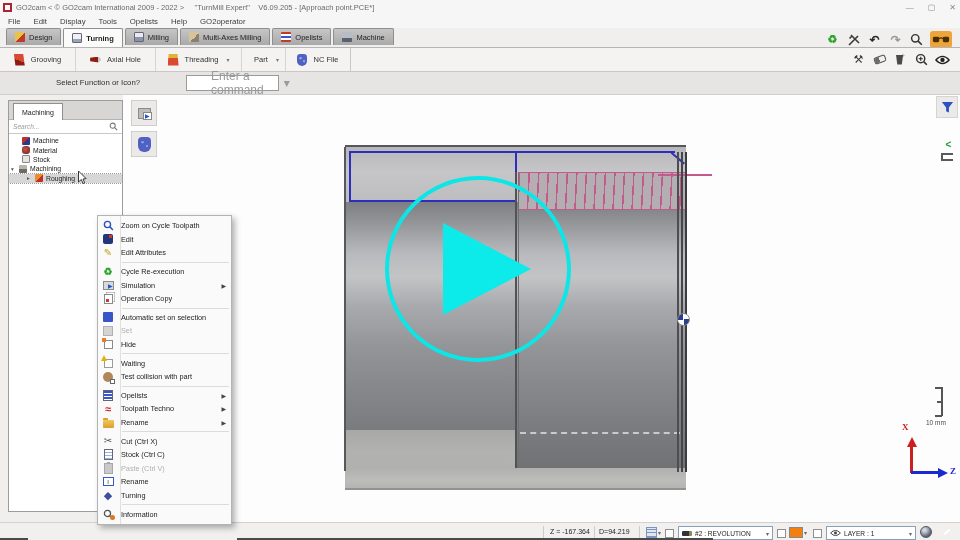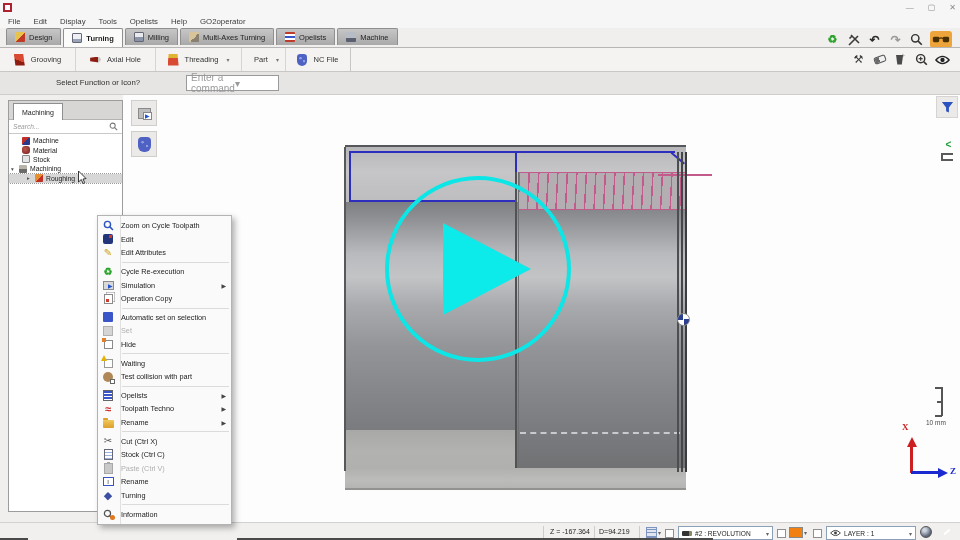--- a/index.html
+++ b/index.html
@@ -39,21 +39,21 @@
   .g-recycle::before { content:"♻"; color:#27a327; font-weight:bold; }
   .g-undo::before { content:"↶"; color:#2b2b2b; font-weight:bold; font-size:12px; }
   .g-redo::before { content:"↷"; color:#9a9a9a; font-weight:bold; font-size:12px; }
   .g-tools::before { content:"⚒"; color:#3a3a3a; }
   .glasses-btn { width:22px; height:17px; background:#eda43a; border-radius:3px; display:flex; align-items:center; justify-content:center; }
 
   
   .commandbar { left:0; top:72px; width:960px; height:23px; background:#e7e5e4; border-bottom:1px solid #cfcecd; }
   .cmd-label { position:absolute; left:40px; top:6px; font-size:7.8px; color:#2e2e2e;padding-left:16px; }
   .cmd-combo { position:absolute; left:186px; top:3px; width:93px; height:16px; background:#fff; border:1px solid #9a9a9a; display:flex; align-items:center; padding:0 4px; }
-  .cmd-combo span { font-size:10px; color:#9a9a9a; flex:1; }
+  .cmd-combo span { font-size:12px; color:#9a9a9a; flex:1;margin-left:20px; }
   .chev { font-size:6px; color:#666; }
 
   
   .viewport { left:123px; top:95px; width:837px; height:427px; background:#fdfdfd; }
 
   
   .mini-btn { width:26px; height:26px; background:#eceae8; border:1px solid #d0cecb; display:flex; align-items:center; justify-content:center; }
   .sim-ic { width:13px; height:11px; background:#bdbdbd; border:1px solid #8a8a8a; position:relative; }
   .sim-ic::after { content:"▶"; position:absolute; right:-2px; bottom:-2px; font-size:6px; color:#2255cc; background:#fff; border:1px solid #888; line-height:6px; padding:0 1px; }
   .shield-ic { width:13px; height:15px; border-radius:4px 4px 6px 6px; background:radial-gradient(circle at 35% 35%, #8fa0e0 1px, transparent 1.5px), radial-gradient(circle at 70% 60%, #8fa0e0 1px, transparent 1.5px), #4f62c4; }
@@ -139,20 +139,21 @@
 
   svg { display:block; }
 </style>
 </head>
 <body>
 
 <div class="screen">
 
   <div class="abs titlebar">
     <span class="appicon"></span>
+    <span class="title-text">GO2cam &lt; © GO2cam International 2009 - 2022 &gt;     "TurnMill Expert"    V6.09.205 - [Approach point.PCE*]</span>
     <span class="wctrl">
       <span>—</span>
       <span>▢</span>
       <span>✕</span>
     </span>
   </div>
 
   <div class="abs menubar">
     <span>File</span>
     <span>Edit</span>
@@ -172,21 +173,21 @@
       <div class="tab active">
         <span class="tabico" style="background:linear-gradient(180deg,#eef0f4 60%,#9aa4b8 60%); border:1px solid #667;"></span>
         <span>Turning</span>
       </div>
       <div class="tab">
         <span class="tabico" style="background:linear-gradient(180deg,#e8eaee 50%,#8a94a8 50%); border:1px solid #667;"></span>
         <span>Milling</span>
       </div>
       <div class="tab">
         <span class="tabico" style="background:linear-gradient(135deg,#d8c49a 55%,#8a8070 55%);"></span>
-        <span>Multi-Axes Turning</span>
+        <span>Multi-Axes Milling</span>
       </div>
       <div class="tab">
         <span class="tabico" style="background:repeating-linear-gradient(180deg,#c03a2a 0 2px,#fff 2px 4px,#3a55c8 4px 6px,#fff 6px 8px);"></span>
         <span>Opelists</span>
       </div>
       <div class="tab">
         <span class="tabico" style="background:linear-gradient(180deg,#b8bcc4 60%,#5a6070 60%);"></span>
         <span>Machine</span>
       </div>
     </div>

